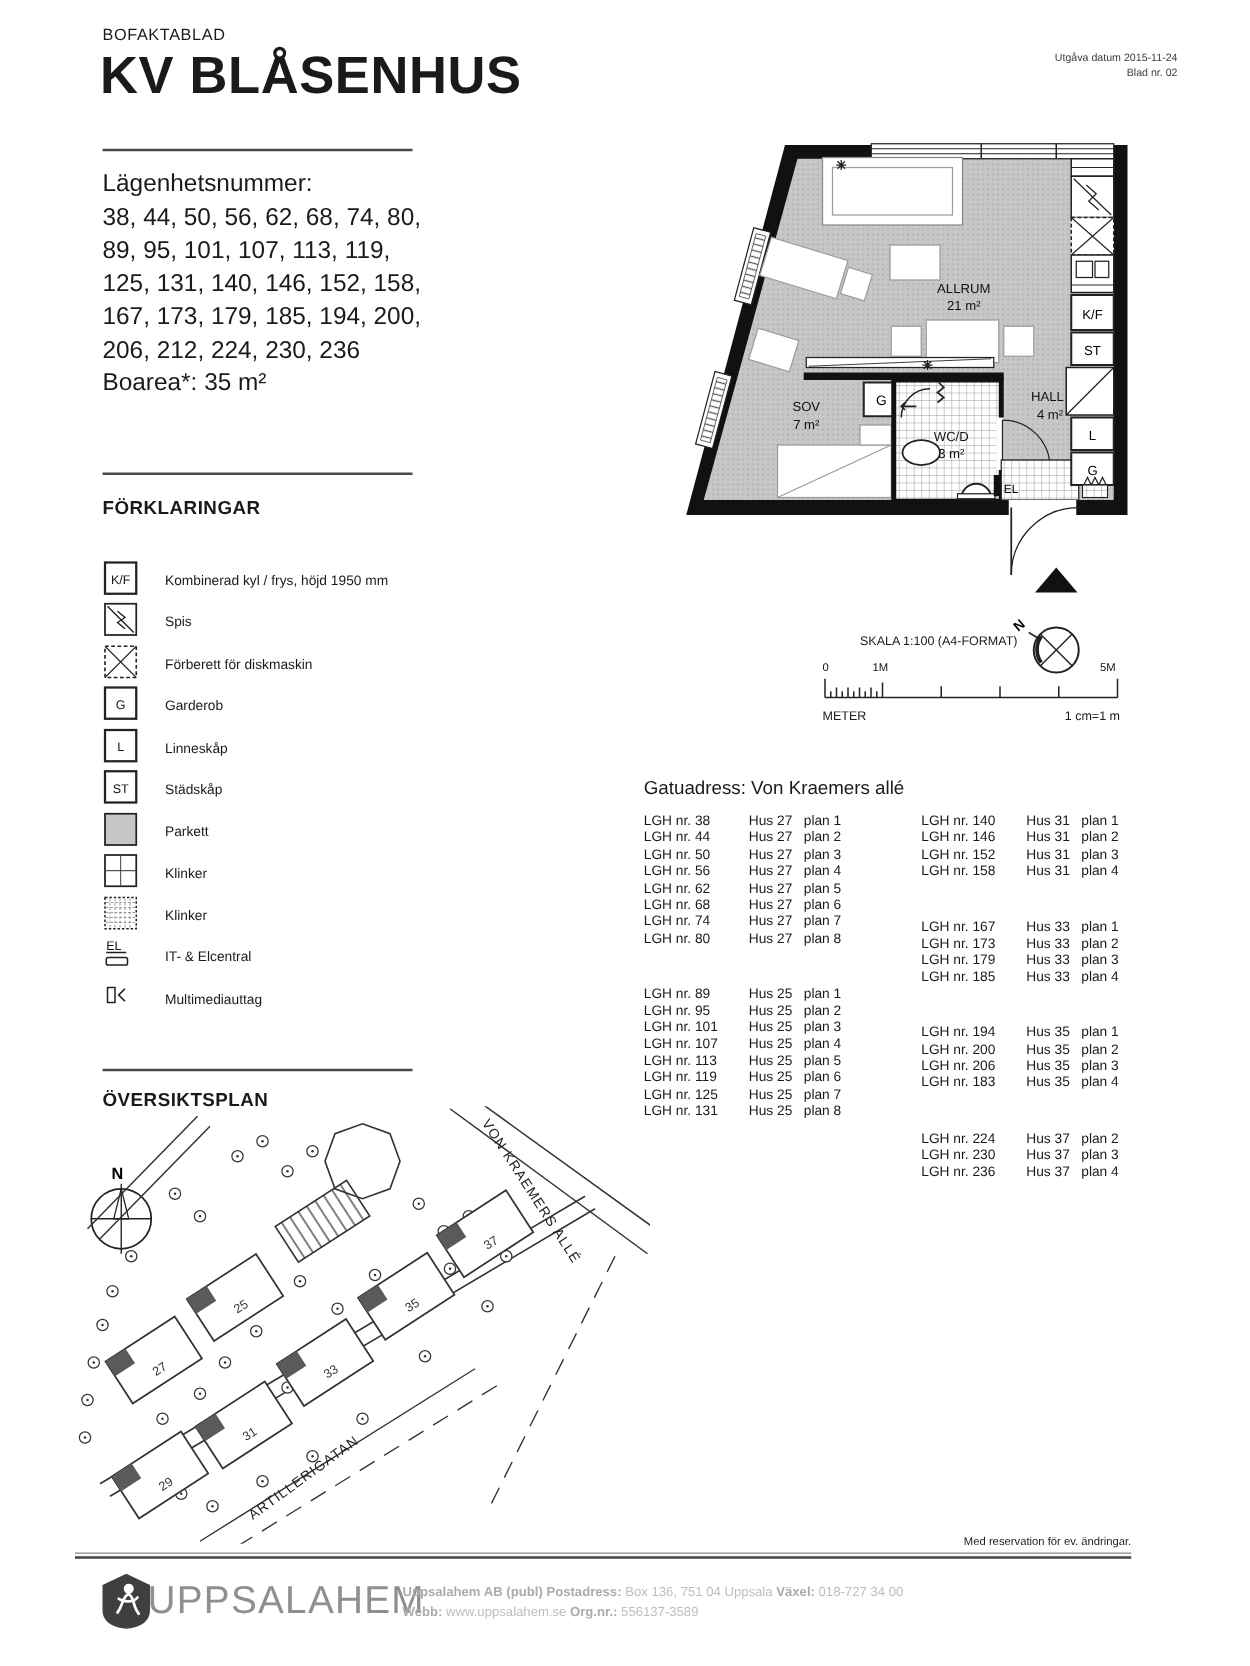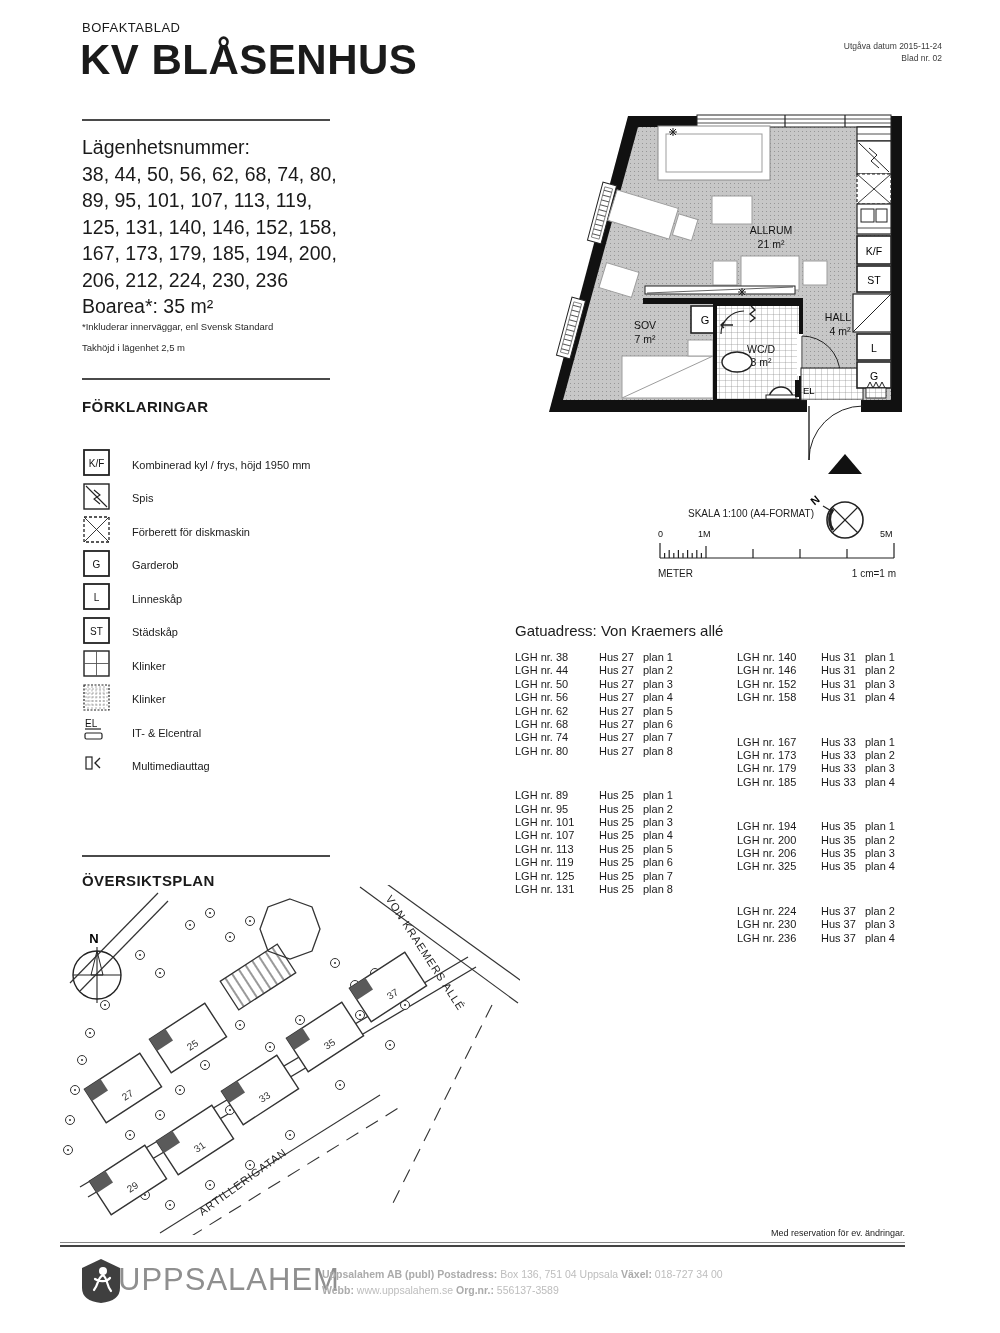--- a/index.html
+++ b/index.html
@@ -56,24 +56,20 @@
     <div>Blad nr. 02</div>
   </div>
 
   <div class="hr" style="top:119px"></div>
 
   <div class="abs apt">
     <div>Lägenhetsnummer:</div>
     <div>38, 44, 50, 56, 62, 68, 74, 80, 89, 95, 101, 107, 113, 119, 125, 131, 140, 146, 152, 158, 167, 173, 179, 185, 194, 200, 206, 212, 224, 230, 236</div>
     <div>Boarea*: 35 m²</div>
   </div>
-  <div class="abs fn">
-    <div>*Inkluderar innerväggar, enl Svensk Standard</div>
-    <div>Takhöjd i lägenhet 2,5 m</div>
-  </div>
 
   <div class="hr" style="top:378px"></div>
   <div class="abs h2" style="left:82px;top:398px">FÖRKLARINGAR</div>
   <div id="legend-rows">
       <div class="leg-row">
         <span class="leg-sym"><svg width="29" height="29" viewBox="0 0 29 29">
             <rect x="2" y="2" width="25" height="25" fill="#fff" stroke="#222" stroke-width="1.8"></rect>
                   <text x="14.5" y="19" font-size="10" text-anchor="middle" fill="#111">K/F</text>
           </svg></span>
     <span class="leg-label">Kombinerad kyl / frys, höjd 1950 mm</span>
@@ -107,20 +103,26 @@
                   <text x="14.5" y="19" font-size="10" text-anchor="middle" fill="#111">L</text>
           </svg></span>
     <span class="leg-label">Linneskåp</span>
       </div>
       <div class="leg-row">
         <span class="leg-sym"><svg width="29" height="29" viewBox="0 0 29 29">
             <rect x="2" y="2" width="25" height="25" fill="#fff" stroke="#222" stroke-width="1.8"></rect>
                   <text x="14.5" y="19" font-size="10" text-anchor="middle" fill="#111">ST</text>
           </svg></span>
     <span class="leg-label">Städskåp</span>
+      </div>
+      <div class="leg-row">
+        <span class="leg-sym"><svg width="29" height="29" viewBox="0 0 29 29">
+            <rect x="2" y="2" width="25" height="25" fill="#c7c7c7" stroke="#222" stroke-width="1.4"></rect>
+          </svg></span>
+    <span class="leg-label">Parkett</span>
       </div>
       <div class="leg-row">
         <span class="leg-sym"><svg width="29" height="29" viewBox="0 0 29 29">
             <rect x="2" y="2" width="25" height="25" fill="#fff" stroke="#222" stroke-width="1.4"></rect>
                 <line x1="14.5" y1="2" x2="14.5" y2="27" stroke="#555" stroke-width="0.9"></line>
                 <line x1="2" y1="14.5" x2="27" y2="14.5" stroke="#555" stroke-width="0.9"></line>
           </svg></span>
     <span class="leg-label">Klinker</span>
       </div>
       <div class="leg-row">
@@ -495,21 +497,21 @@
           <span class="c1">LGH nr. 200</span>
                     <span class="c2">Hus 35</span>
                     <span class="c3">plan 2</span>
         </div>
         <div class="unit-row">
           <span class="c1">LGH nr. 206</span>
                     <span class="c2">Hus 35</span>
                     <span class="c3">plan 3</span>
         </div>
         <div class="unit-row">
-          <span class="c1">LGH nr. 325</span>
+          <span class="c1">LGH nr. 183</span>
                     <span class="c2">Hus 35</span>
                     <span class="c3">plan 4</span>
         </div>
       </div>
       <div class="ugroup">
         <div class="unit-row">
           <span class="c1">LGH nr. 224</span>
                     <span class="c2">Hus 37</span>
                     <span class="c3">plan 2</span>
         </div>

